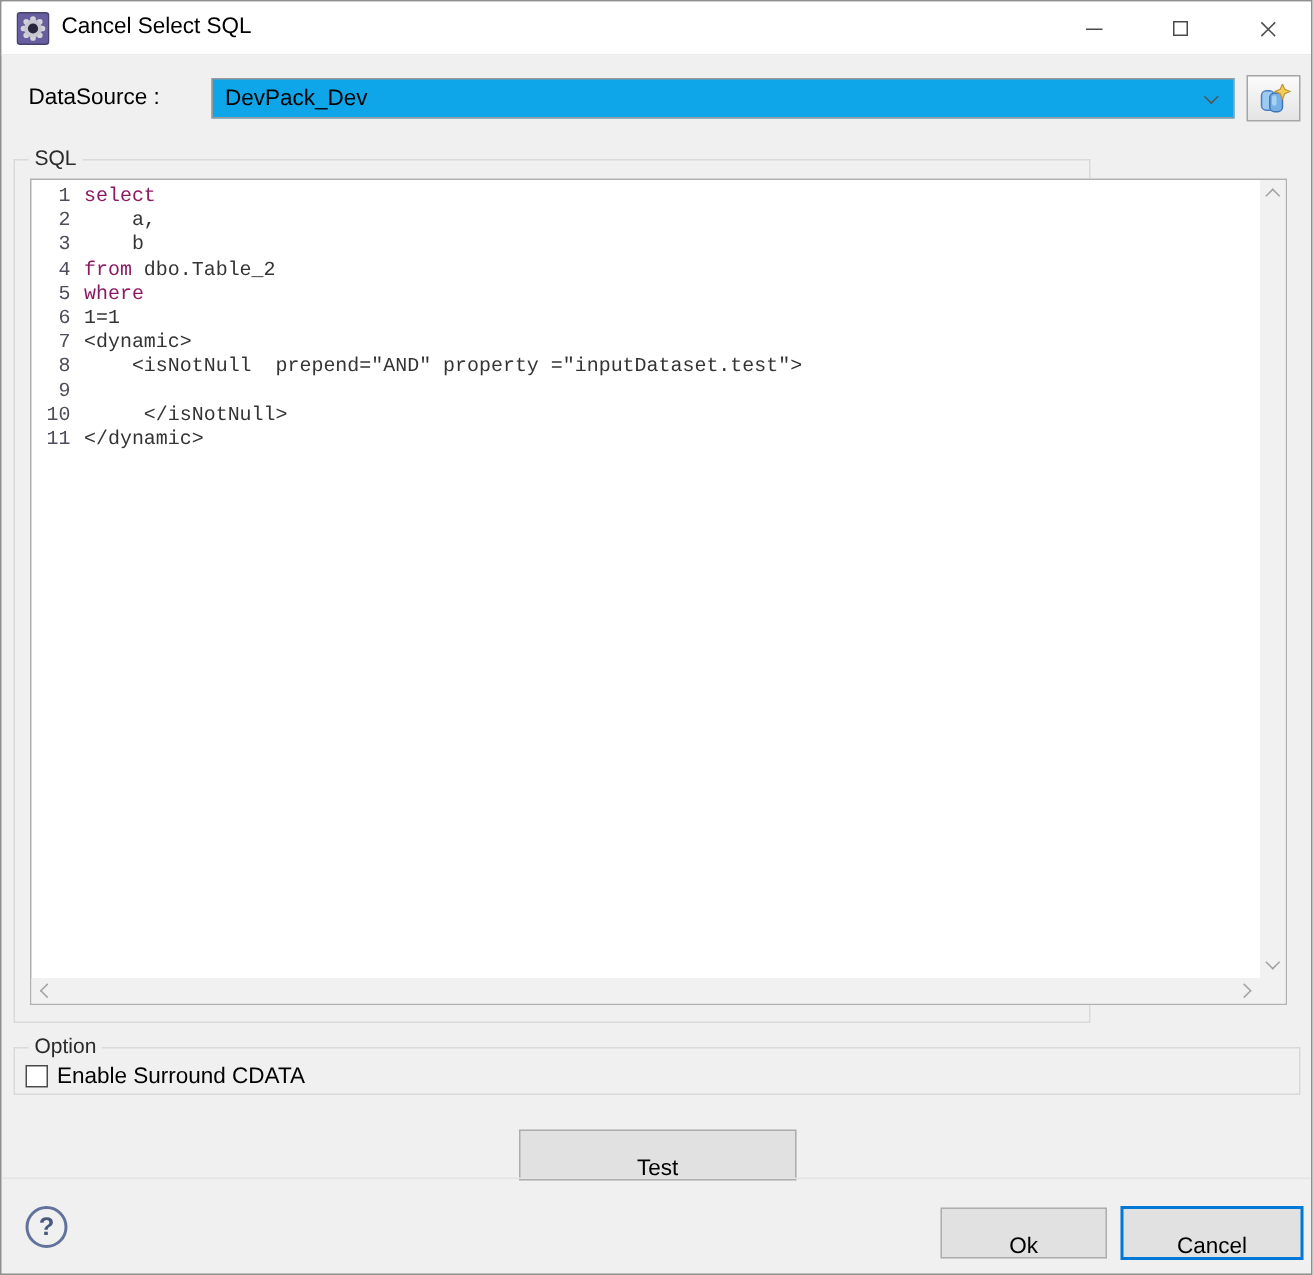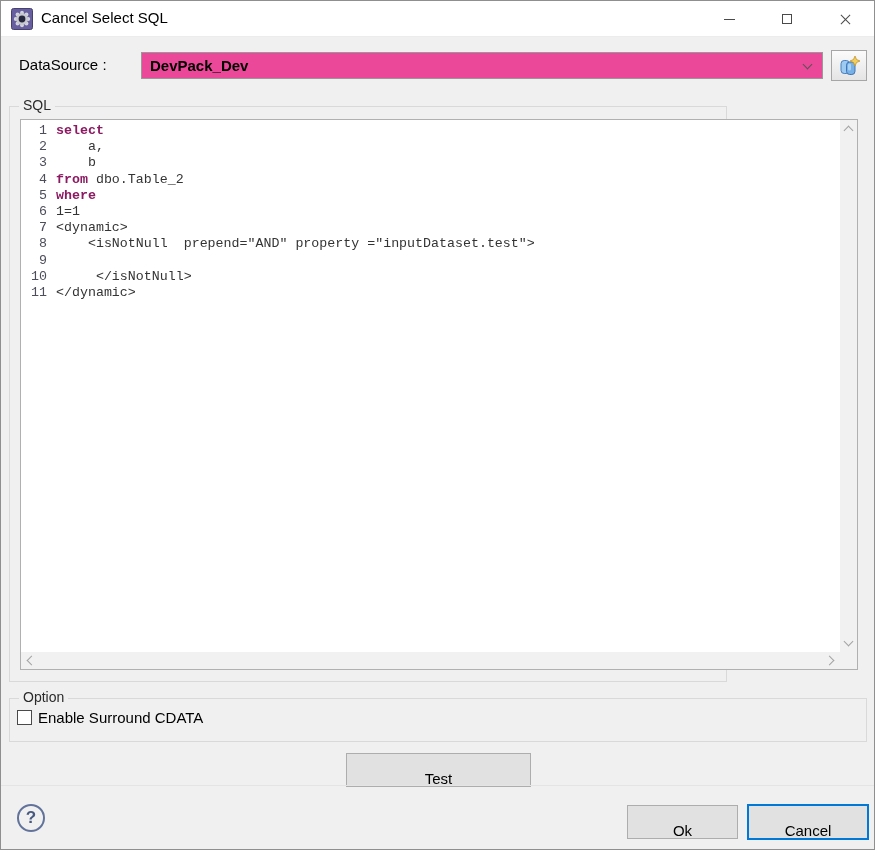--- a/index.html
+++ b/index.html
@@ -21,51 +21,51 @@
     background:transparent;border:none;padding:0;cursor:default;}
   .g-min{width:11px;height:1px;background:#4a4a4a;}
   .g-max{width:10px;height:10px;border:1px solid #4a4a4a;}
   .g-close{position:relative;width:13px;height:13px;}
   .g-close i{position:absolute;left:0;top:6px;width:13px;height:1px;background:#4a4a4a;}
   .g-close i:first-child{transform:rotate(45deg);}
   .g-close i:last-child{transform:rotate(-45deg);}
 
   
   .ds-label{position:absolute;left:18px;top:55px;font-size:15px;color:#000;}
-  .combo{position:absolute;left:140px;top:51px;width:682px;height:27px;background:#ec4899;
-    border:1px solid #999;display:flex;align-items:center;padding-left:8px;font-size:15px;color:#000;font-weight:bold;}
+  .combo{position:absolute;left:140px;top:51px;width:682px;height:27px;background:#0ea5e9;
+    border:1px solid #999;display:flex;align-items:center;padding-left:8px;font-size:15px;color:#000;}
   .combo .chev-wrap{position:absolute;right:11px;top:8px;}
   .ds-add{position:absolute;left:830px;top:49px;width:36px;height:31px;
     background:linear-gradient(#fbfbfb,#e4e4e4);border:1px solid #a6a6a6;
     display:flex;align-items:center;justify-content:center;padding:0;}
 
   
   .chev{display:block;width:7px;height:7px;border-left:1.6px solid #555;border-top:1.6px solid #555;}
   .chev.gray{border-color:#a3a3a3;}
   .chev.up{transform:rotate(45deg);}
   .chev.down{transform:rotate(225deg);}
   .chev.left{transform:rotate(-45deg);}
   .chev.right{transform:rotate(135deg);}
 
   
   .group{position:absolute;border:1px solid var(--group-border);}
   .group-label{position:absolute;top:-10px;left:9px;background:var(--win-bg);
     padding:0 4px;font-size:14px;color:#2b2b2b;}
   .sql-group{left:8px;top:105px;width:718px;height:576px;}
-  .option-group{left:8px;top:697px;width:858px;height:44px;}
+  .option-group{left:8px;top:697px;width:858px;height:32px;}
 
   
   .editor{position:absolute;left:10px;top:12px;width:838px;height:551px;background:#fff;
     border:1px solid #b0b0b0;}
   .code-lines{position:absolute;left:0;top:3px;right:17px;bottom:17px;overflow:hidden;
     font-family:"Liberation Mono","DejaVu Sans Mono",monospace;font-size:13.3px;line-height:16.2px;}
   .line{display:flex;}
   .lnum{flex:0 0 26px;width:26px;text-align:right;color:#4d4d5c;}
   .lcode{padding-left:9px;white-space:pre;color:#343434;}
-  .kw{color:var(--kw);font-weight:bold;}
+  .kw{color:var(--kw);font-weight:normal;}
   .vscroll{position:absolute;top:0;right:0;width:17px;bottom:17px;background:#f1f1f1;}
   .vscroll .chev-wrap{position:absolute;left:5px;}
   .vscroll .top-arrow{top:7px;}
   .vscroll .bottom-arrow{bottom:7px;}
   .hscroll{position:absolute;left:0;bottom:0;right:17px;height:17px;background:#f1f1f1;}
   .hscroll .chev-wrap{position:absolute;top:5px;}
   .hscroll .left-arrow{left:7px;}
   .hscroll .right-arrow{right:7px;}
   .sb-corner{position:absolute;right:0;bottom:0;width:17px;height:17px;background:#f1f1f1;}
 

